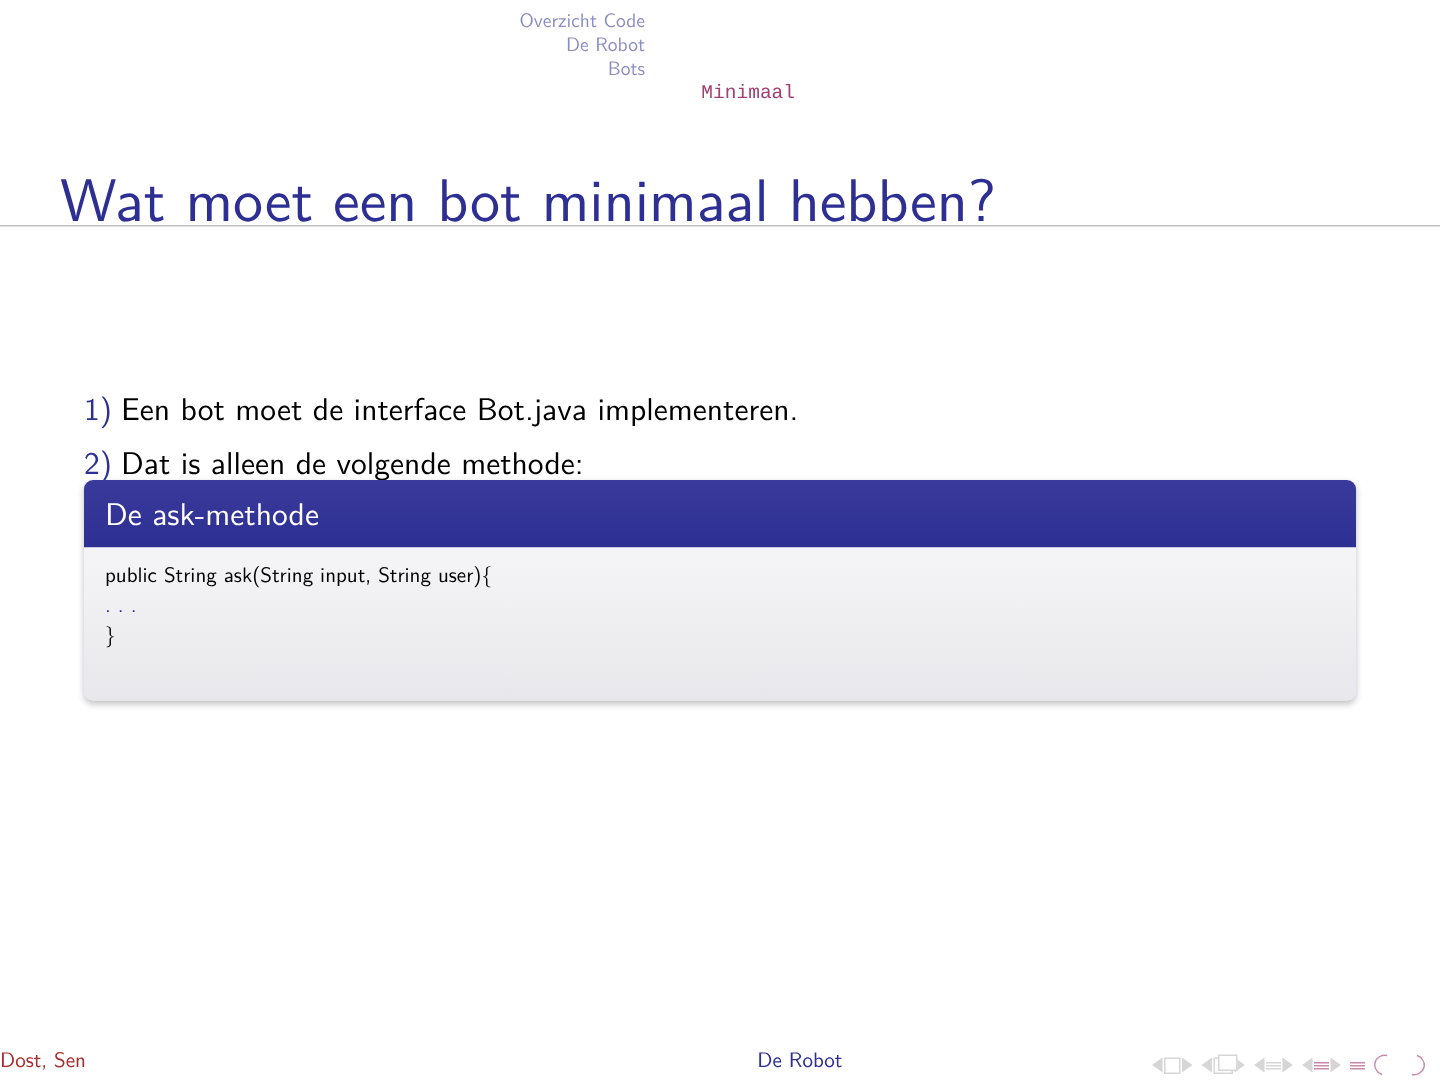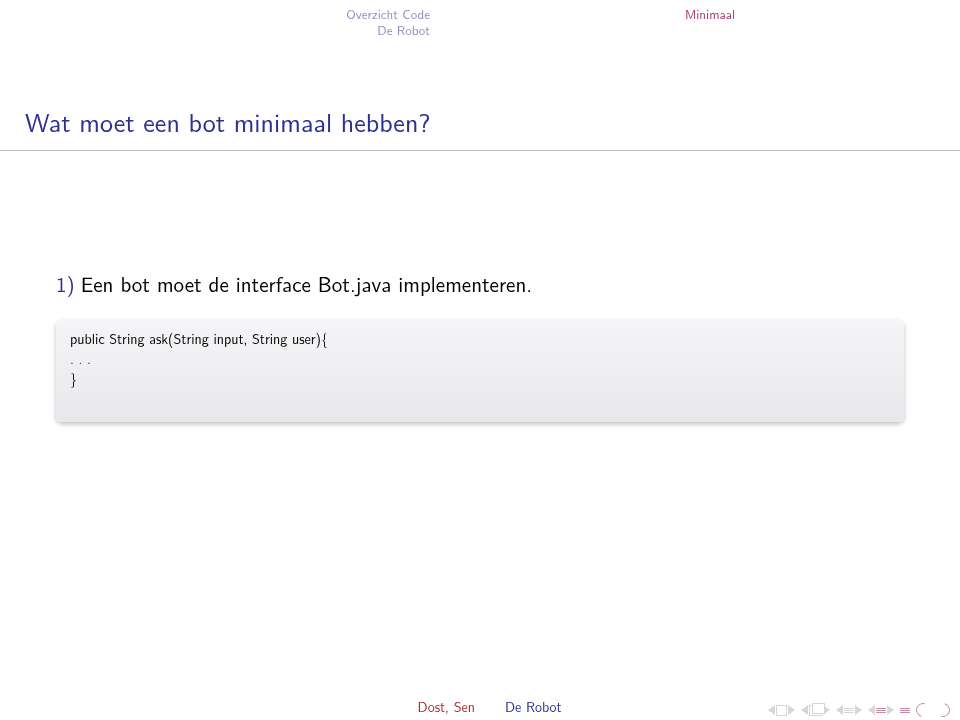--- a/index.html
+++ b/index.html
@@ -11,51 +11,52 @@
   html,body{margin:0;padding:0;background:#808080;}
   .slide{
     width:960px;height:720px;background:#fff;position:relative;
     font-family:"Latin Modern Sans","Computer Modern Sans","CMU Sans Serif",
                 "Noto Sans","Helvetica Neue",Arial,sans-serif;
     color:#000;overflow:hidden;
   }
 
   
   .head{position:absolute;top:6px;left:0;width:100%;}
-  .head-row{display:flex;}
+  .head-row{display:flex;flex-direction:column;}
   .head-col{
     font-size:13px;line-height:16px;
   }
   .head-left{
     width:430px;text-align:right;color:var(--beamer-blue);
   }
   .head-right{
-    width:500px;text-align:center;color:var(--beamer-pink);
+    width:500px;text-align:right;color:var(--beamer-pink);
     padding-left:30px;
+    font-family:Liberation Mono, monospace;
   }
   .head-left .dim{opacity:.55;}
   .head-right .dim{opacity:.55;}
 
   
   .frame-title{
-    position:absolute;left:25px;top:102px;
-    font-size:26px;color:var(--beamer-blue);
+    position:absolute;left:40px;top:102px;
+    font-size:40px;color:var(--beamer-blue);
     font-weight:400;
   }
   .title-rule{
     position:absolute;left:0;top:150px;width:100%;height:0;
     border-top:1px solid #bfbfbf;
   }
 
   
   .body{
     position:absolute;left:56px;top:252px;width:848px;
     font-size:21px;color:#000;
   }
-  .enum-line{margin:16px 0 6px 0;}
+  .enum-line{margin:5px 0 6px 0;}
   .enum-num{color:var(--beamer-blue);margin-right:6px;}
 
   
   .block{
     position:absolute;left:56px;top:320px;width:848px;
     border-radius:6px;
     box-shadow:0 2px 5px rgba(0,0,0,.25);
     overflow:hidden;
   }
   .block-title{
@@ -68,21 +69,21 @@
     color:#000;
   }
   .block-body .dots{color:var(--beamer-blue);}
 
   
   .footline{
     position:absolute;bottom:4px;left:0;width:100%;
     display:flex;font-size:14px;
   }
   .footline .author{
-    width:480px;text-align:right;color:var(--beamer-red);
+    width:480px;text-align:left;color:var(--beamer-red);
   }
   .footline .title{
     width:460px;text-align:left;color:var(--beamer-blue);
     padding-left:30px;
   }
 
   
   .nav{
     position:absolute;bottom:3px;right:10px;display:flex;
     align-items:center;gap:6px;opacity:.6;
@@ -103,37 +104,42 @@
 </head>
 <body>
 
 <div class="slide">
 
   <div class="head">
     <div class="head-row">
       <div class="head-col head-left">
         <div class="dim">Overzicht Code</div>
         <div class="dim">De Robot</div>
+        <div class="dim">Bots</div>
       </div>
       <div class="head-col head-right">
         <div>Minimaal</div>
       </div>
     </div>
   </div>
 
   <div class="frame-title">Wat moet een bot minimaal hebben?</div>
   <div class="title-rule"></div>
 
   <div class="body">
     <div class="enum-line">
       <span class="enum-num">1)</span><span>Een bot moet de interface Bot.java implementeren.</span>
     </div>
+    <div class="enum-line">
+      <span class="enum-num">2)</span><span>Dat is alleen de volgende methode:</span>
+    </div>
   </div>
 
   <div class="block">
+    <div class="block-title">De ask-methode</div>
     <div class="block-body">
       <div>public String ask(String input, String user){</div>
       <div class="dots">. . .</div>
       <div>}</div>
     </div>
   </div>
 
   <div class="footline">
     <div class="author">Dost, Sen</div>
     <div class="title">De Robot</div>

